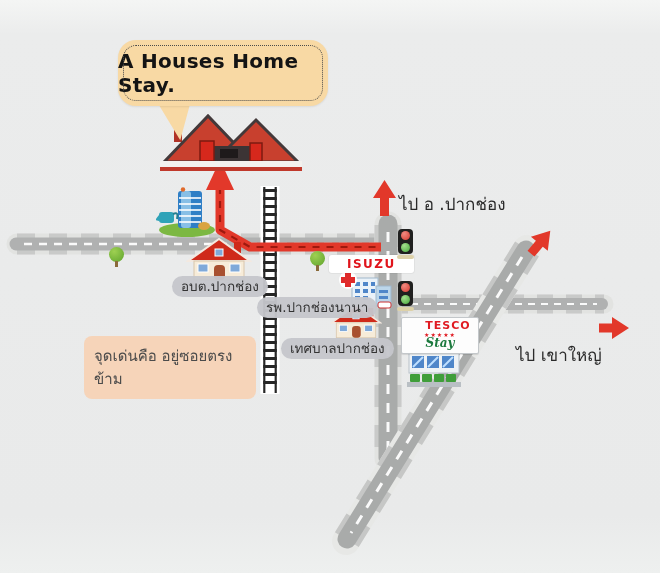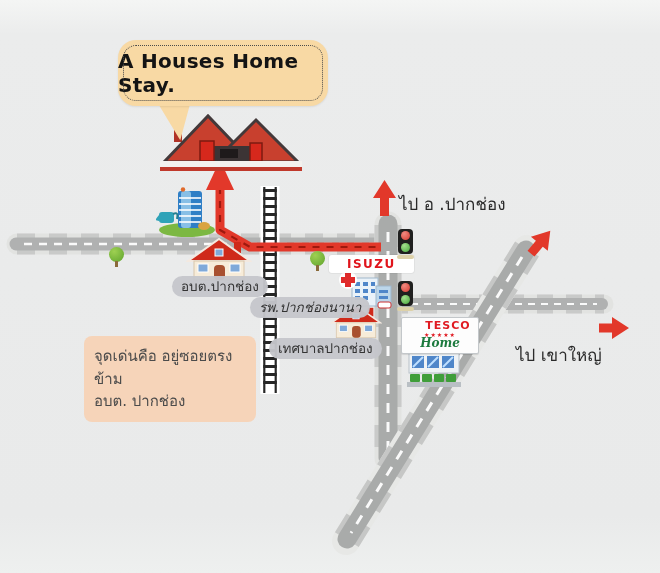--- a/index.html
+++ b/index.html
@@ -212,41 +212,41 @@
       <rect x="19" y="26" width="5" height="4"></rect>
         <rect x="27" y="26" width="5" height="4"></rect>
       <rect x="43" y="20" width="9" height="3"></rect>
         <rect x="43" y="26" width="9" height="3"></rect>
     </g>
     <circle cx="12" cy="10" r="9" fill="#fff"></circle>
     <rect x="9" y="3" width="6" height="14" fill="#e02b2b"></rect>
     <rect x="5" y="7" width="14" height="6" fill="#e02b2b"></rect>
     <rect x="42" y="32" width="13" height="6" rx="2" fill="#fff" stroke="#c33" stroke-width="1"></rect>
   </svg>
-  <div class="abs pill" style="left:250px;top:297px;font-style:italic;">
+  <div class="abs pill" style="left:257px;top:297px;">
     <span>รพ.ปากช่องนานา</span>
   </div>
 
   <svg class="abs" style="left:330px;top:303px;z-index:3" width="52" height="38" viewBox="0 0 66 46">
     <rect x="48" y="5" width="7" height="11" fill="#cf2a1a"></rect>
     <polygon points="2,24 33,2 64,24" fill="#cf2a1a" stroke="#f3e9e0" stroke-width="2"></polygon>
     <rect x="8" y="24" width="50" height="19" fill="#f7ecd9" stroke="#d8c6ac" stroke-width="1"></rect>
     <rect x="28" y="28" width="11" height="15" rx="4" fill="#a8502f"></rect>
     <rect x="12" y="27" width="10" height="8" fill="#7fa9d9" stroke="#fff" stroke-width="1"></rect>
     <rect x="44" y="27" width="10" height="8" fill="#7fa9d9" stroke="#fff" stroke-width="1"></rect>
     <rect x="29" y="12" width="8" height="7" fill="#7fa9d9" stroke="#fff" stroke-width="1"></rect>
   </svg>
-  <div class="abs pill" style="left:269px;top:338px;">
+  <div class="abs pill" style="left:281px;top:338px;">
     <span>เทศบาลปากช่อง</span>
   </div>
 
   <div class="abs tesco">
     <div class="t1">TESCO</div>
     <div class="t2">★★★★★</div>
-    <div class="t3">Home</div>
+    <div class="t3">Stay</div>
   </div>
   <svg class="abs" style="left:407px;top:346px;z-index:3" width="54" height="42" viewBox="0 0 54 42">
     <rect x="0" y="0" width="54" height="7" fill="#c9ced2"></rect>
     <rect x="2" y="7" width="50" height="20" fill="#eef2f5" stroke="#b9c2c9" stroke-width="1"></rect>
     <rect x="5" y="10" width="12" height="12" fill="#4f86c9"></rect>
     <rect x="20" y="10" width="12" height="12" fill="#4f86c9"></rect>
     <rect x="35" y="10" width="12" height="12" fill="#4f86c9"></rect>
     <line x1="6" y1="21" x2="16" y2="11" stroke="#bfe0ff" stroke-width="2"></line>
     <line x1="21" y1="21" x2="31" y2="11" stroke="#bfe0ff" stroke-width="2"></line>
     <line x1="36" y1="21" x2="46" y2="11" stroke="#bfe0ff" stroke-width="2"></line>
@@ -276,16 +276,15 @@
 
   <div class="abs dir" style="left:399px;top:190px;text-align:center;">
     <span>ไป อ .ปากช่อง</span>
   </div>
   <div class="abs dir" style="left:516px;top:316px;margin-top:25px;">
     <span>ไป เขาใหญ่</span>
   </div>
 
   <div class="abs note">
     <div>จุดเด่นคือ อยู่ซอยตรงข้าม</div>
-    <div>อบต. ปากช่อง</div>
   </div>
 
 </div>
 
 </body></html>

